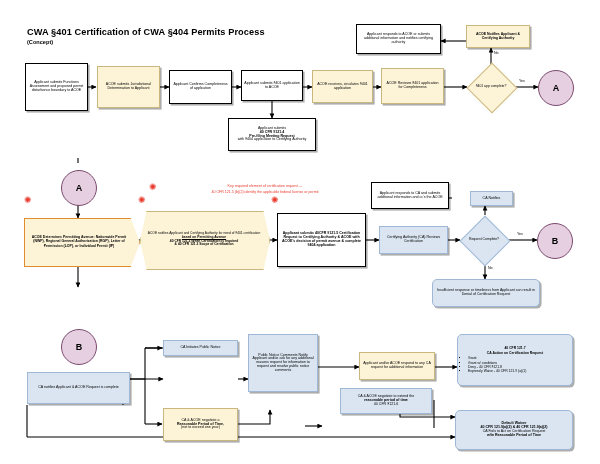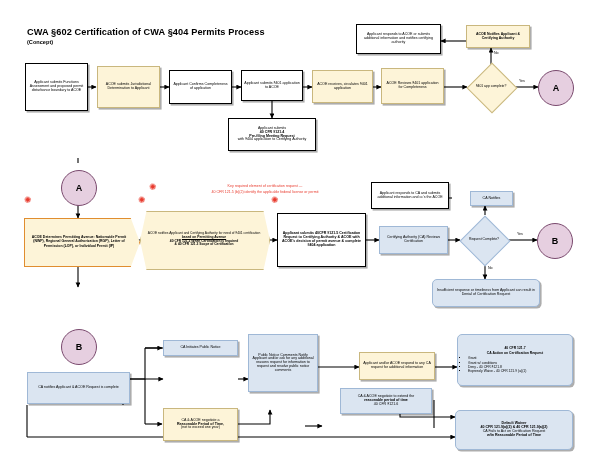--- a/index.html
+++ b/index.html
@@ -58,21 +58,21 @@
   .bullets li{margin:0;padding:0;}
   .bullets ul{margin:1px 0 0 5px;padding:0;list-style:square;}
   .u{text-decoration:underline;}
   .b{font-weight:bold;}
 </style>
 </head>
 <body>
 
 <div id="canvas">
 
-  <div class="title">CWA §602 Certification of CWA §404 Permits Process</div>
+  <div class="title">CWA §401 Certification of CWA §404 Permits Process</div>
   <div class="subtitle">(Concept)</div>
 
   <svg class="wires" viewBox="0 0 600 464">
     <defs>
       <marker id="ar" markerWidth="5" markerHeight="5" refX="4.2" refY="2.2" orient="auto">
         <path d="M0,0 L4.6,2.2 L0,4.4 z" fill="#000"></path>
       </marker>
     </defs>
     <g stroke="#000" stroke-width="1.1" fill="none" marker-end="url(#ar)">
 

